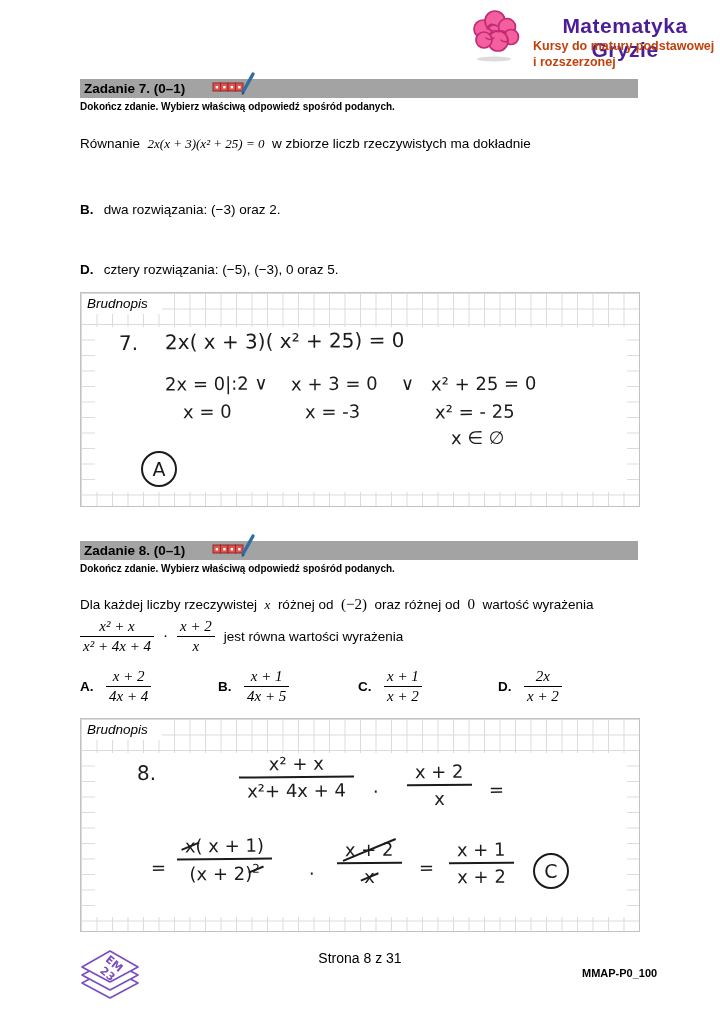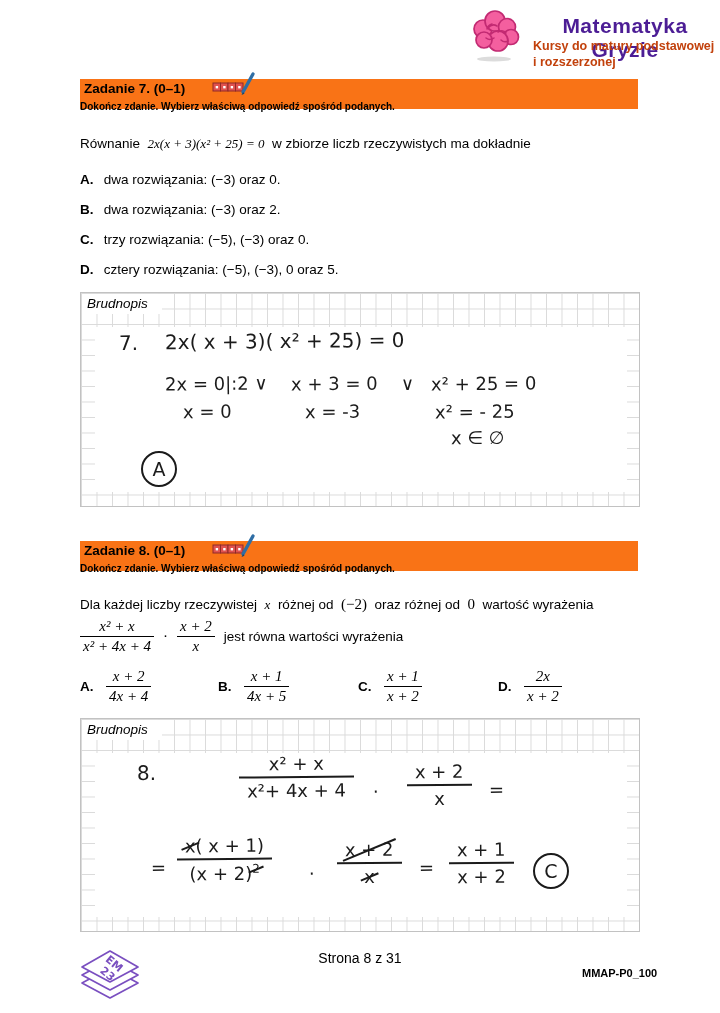--- a/index.html
+++ b/index.html
@@ -7,21 +7,21 @@
   .page{position:absolute;inset:0;background:#fff;}
 
   
   .brand{position:absolute;left:468px;top:6px;width:250px;height:62px;}
   .brand-title{position:absolute;left:64px;top:8px;font-size:21px;font-weight:bold;color:#4c1d95;letter-spacing:.5px;text-align:center;}
   .brand-sub{position:absolute;left:65px;font-size:12.5px;font-weight:bold;color:#c2410c;}
   .brand-sub.l1{top:33px;}
   .brand-sub.l2{top:49px;}
 
   
-  .task-bar{position:absolute;left:80px;width:558px;height:30px;background:#f97316;text-align:right;}
+  .task-bar{position:absolute;left:80px;width:558px;height:19px;background:#a3a3a3;text-align:right;}
   .task-bar .task-title{position:absolute;left:4px;top:0;line-height:19px;font-size:13.5px;font-weight:bold;color:#000;}
   .task-bar .task-icon{position:absolute;left:132px;top:-8px;}
 
   .bold-line{position:absolute;left:80px;font-size:10px;font-weight:bold;}
   .text-line{position:absolute;left:80px;font-size:13.5px;}
   .math{font-family:"Liberation Serif",serif;font-style:italic;font-size:13px;}
   .mathu{font-family:"Liberation Serif",serif;font-size:15px;}
 
   
   .opt-row{position:absolute;left:80px;font-size:13.5px;}
@@ -109,31 +109,23 @@
     </span>
   </div>
   <div class="bold-line" style="top:101px;">Dokończ zdanie. Wybierz właściwą odpowiedź spośród podanych.</div>
 
   <div class="text-line" style="top:136px;">
     <span>Równanie</span>&nbsp;
     <span class="math">2x(x + 3)(x² + 25) = 0</span>&nbsp;
     <span>w zbiorze liczb rzeczywistych ma dokładnie</span>
   </div>
 
-  <div class="opt-row" style="top:172px;">
-    <span class="opt-label">A.</span>
-    <span>dwa rozwiązania:  (−3)  oraz  0.</span>
-  </div>
   <div class="opt-row" style="top:202px;">
     <span class="opt-label">B.</span>
     <span>dwa rozwiązania:  (−3)  oraz  2.</span>
-  </div>
-  <div class="opt-row" style="top:232px;">
-    <span class="opt-label">C.</span>
-    <span>trzy rozwiązania:  (−5),  (−3)  oraz  0.</span>
   </div>
   <div class="opt-row" style="top:262px;">
     <span class="opt-label">D.</span>
     <span>cztery rozwiązania:  (−5),  (−3),  0  oraz  5.</span>
   </div>
 
   <div class="scratch" style="top:292px;height:213px;">
     <div class="scratch-inner"></div>
     <span class="scratch-label">Brudnopis</span>
     <span class="hw big" style="left:38px;top:38px;">7.</span>

